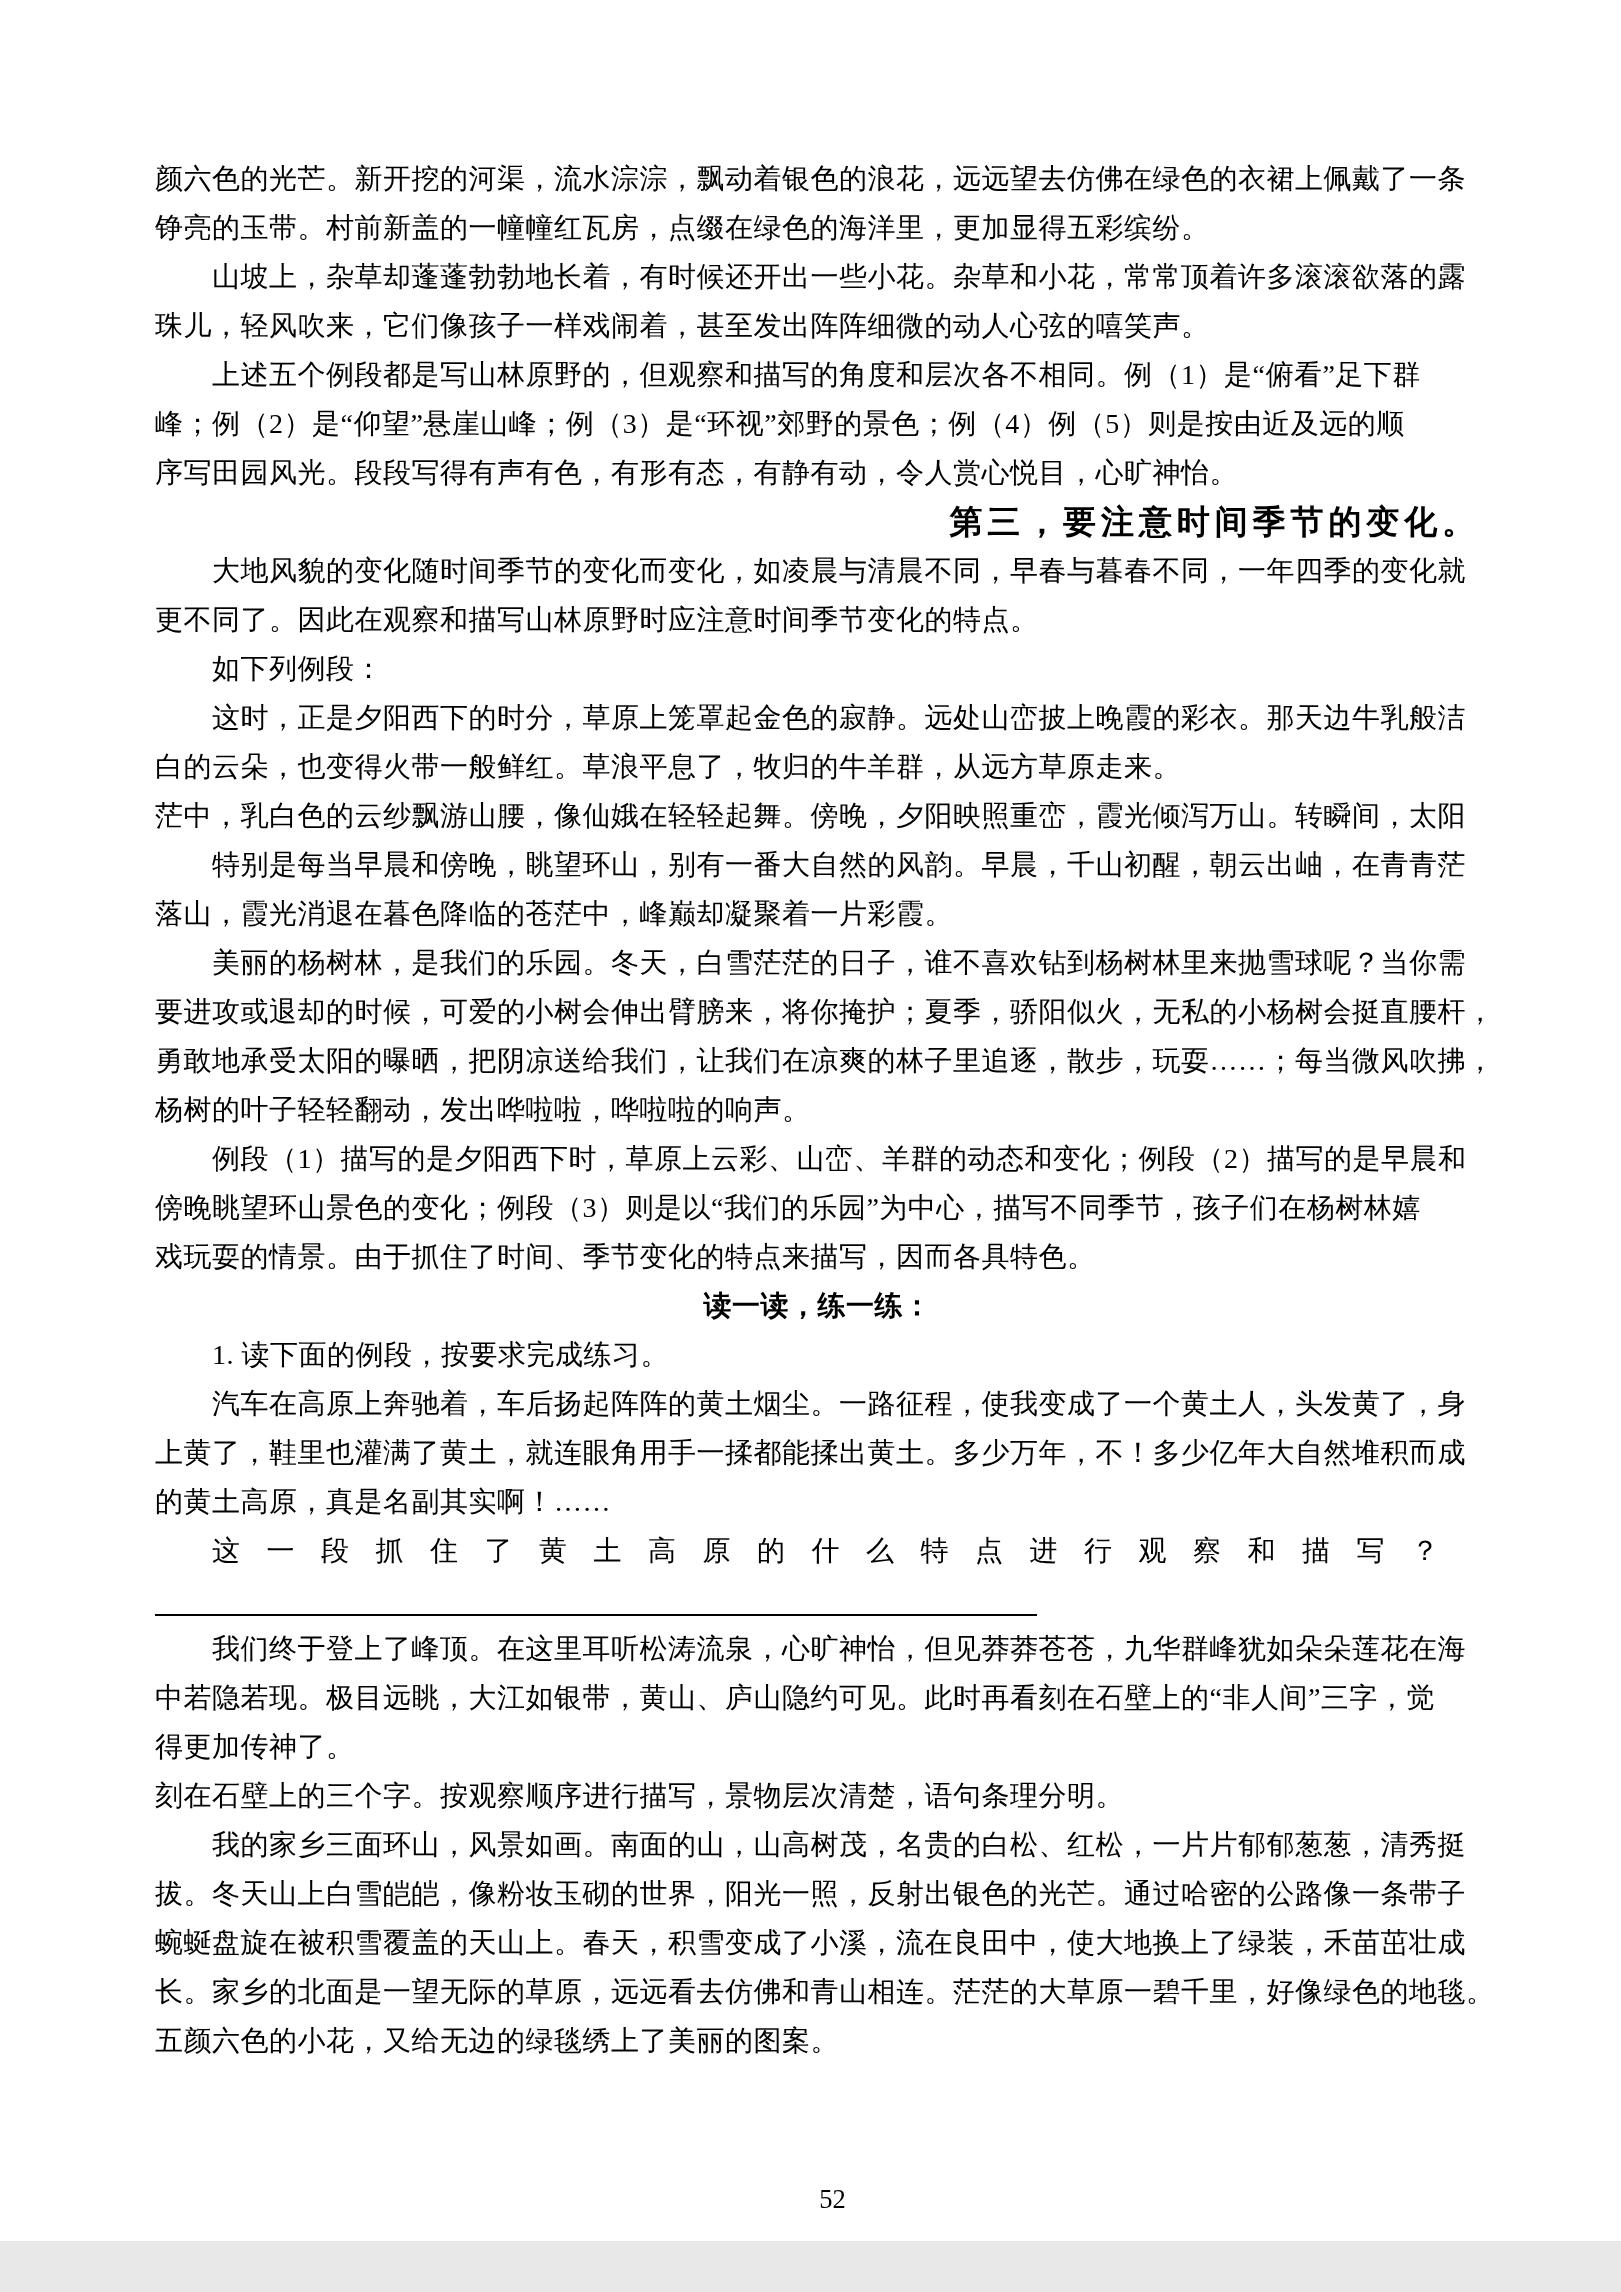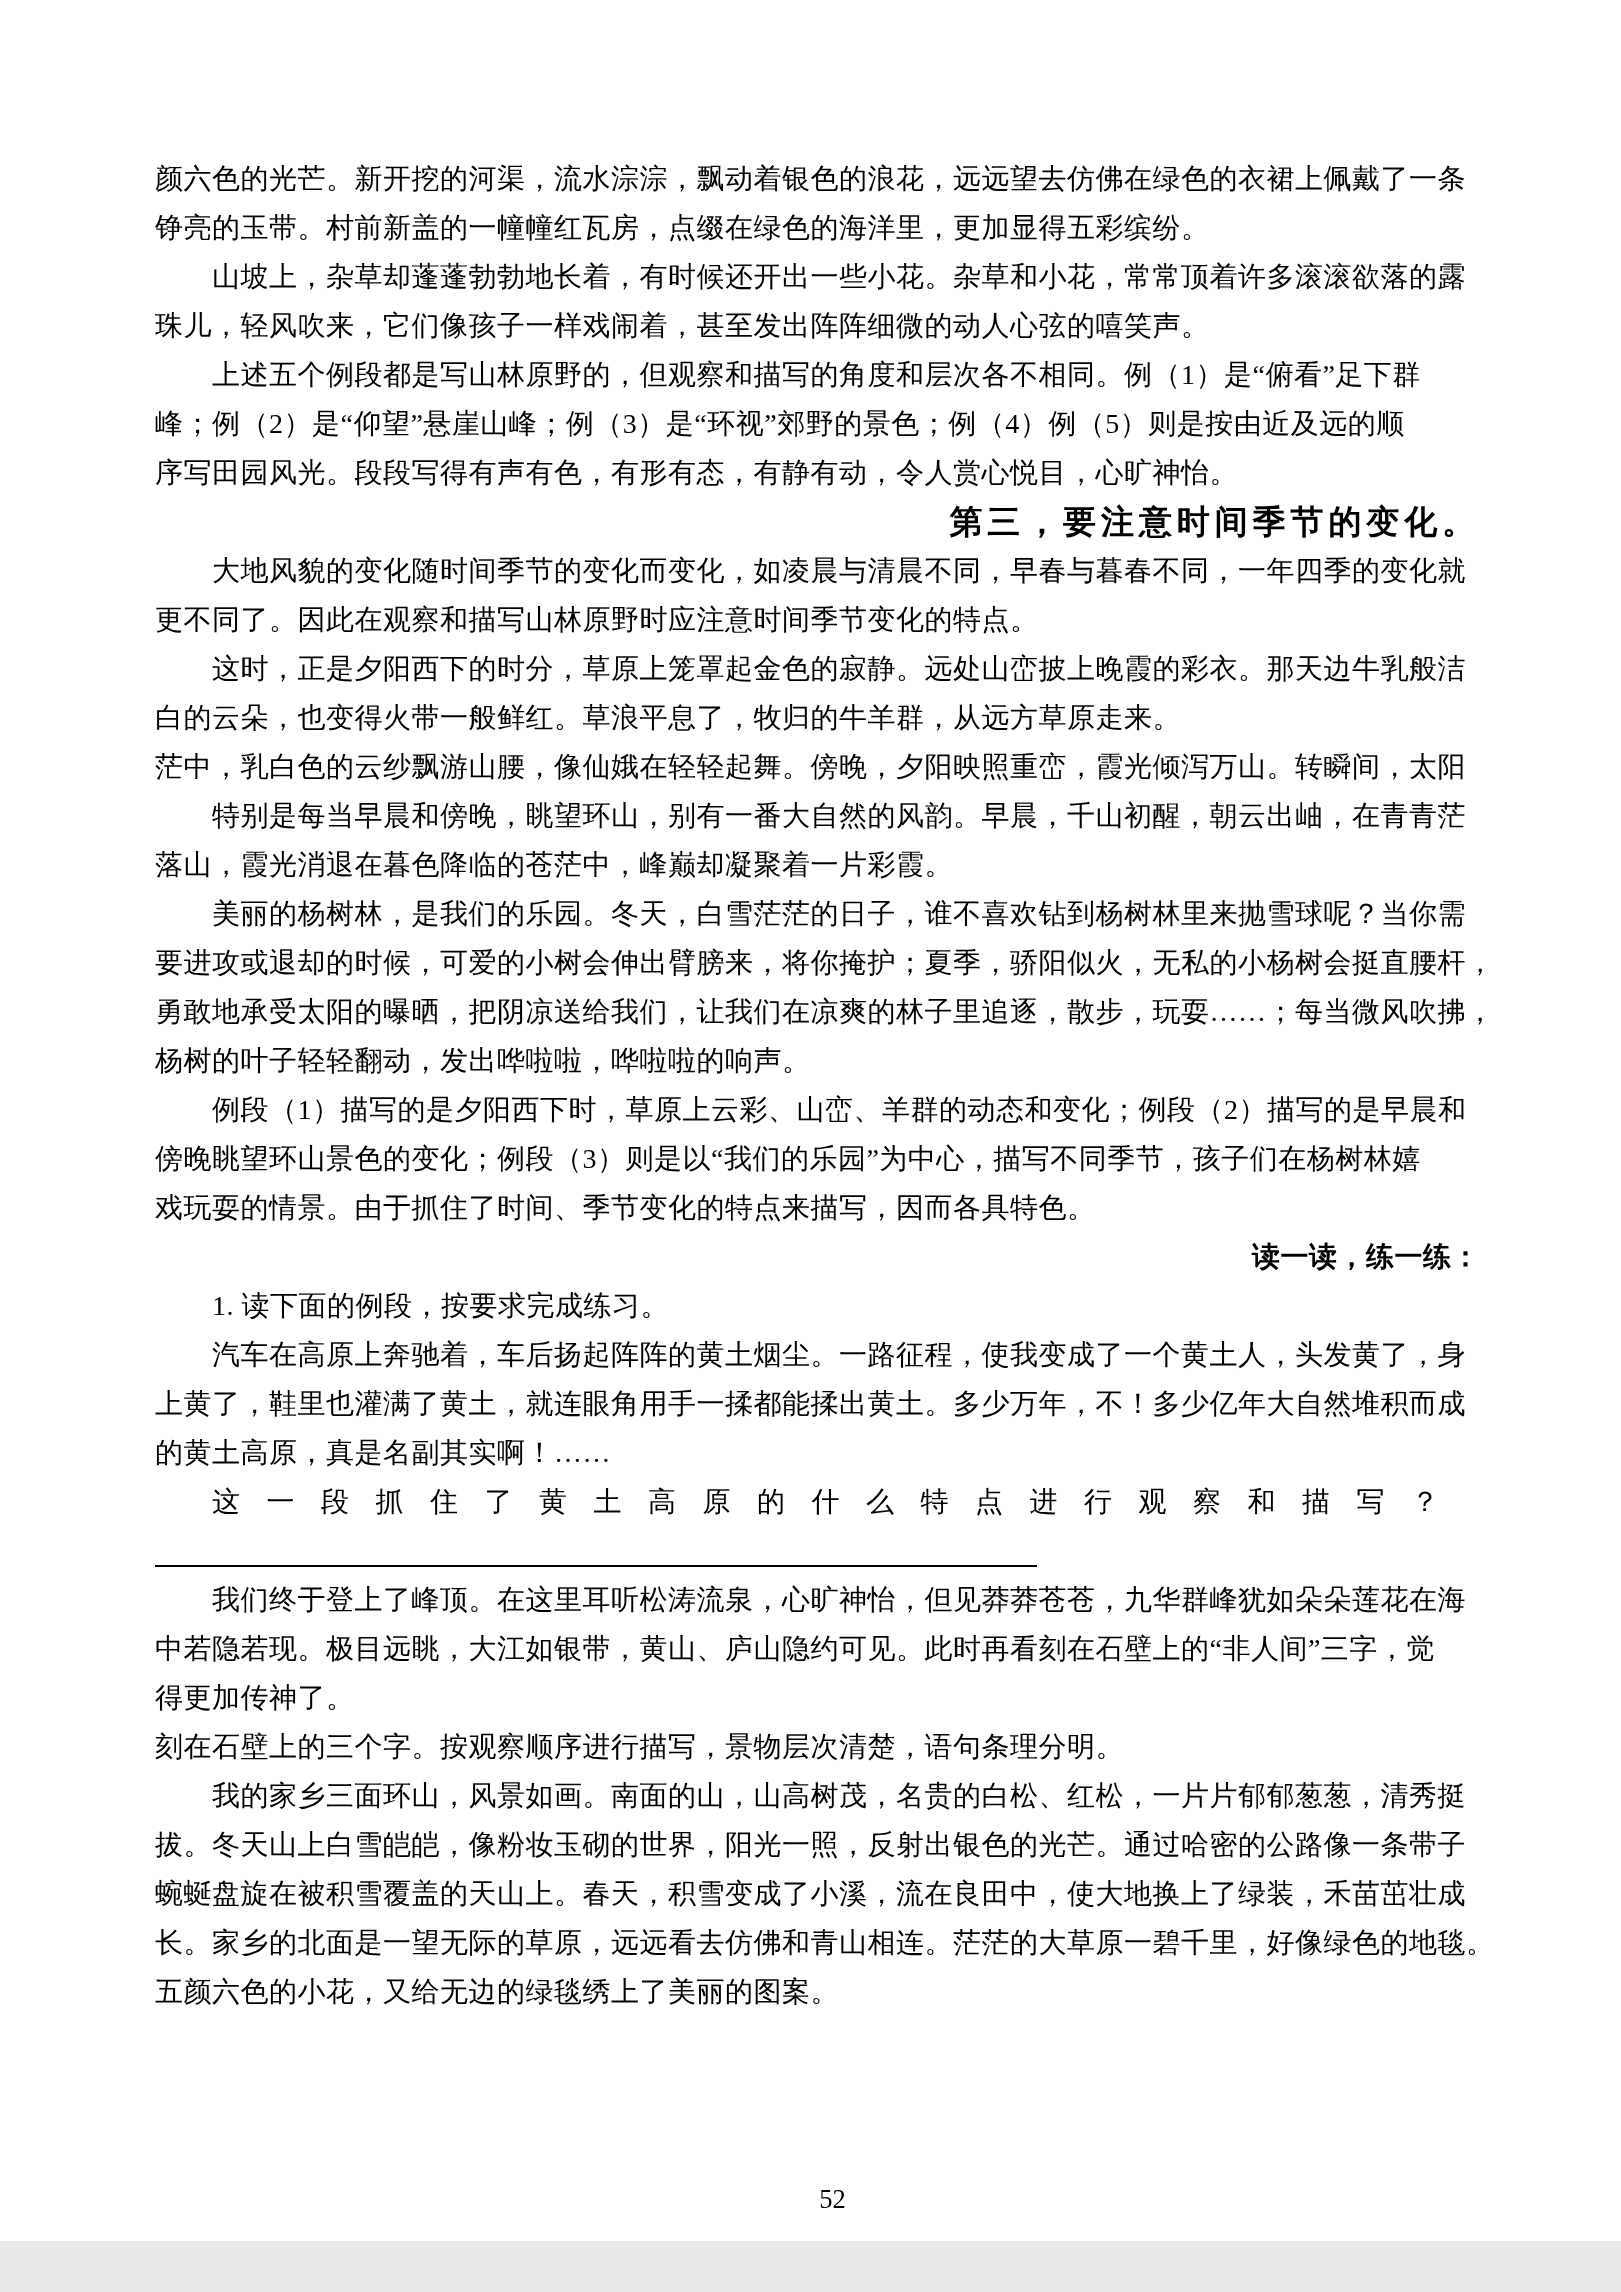--- a/index.html
+++ b/index.html
@@ -25,21 +25,21 @@
   }
   .indent{padding-left:57px;}
   .heading{
     font-weight:bold;
     font-size:33px;
     letter-spacing:4.9px;
     font-family:"Liberation Sans","DejaVu Sans",sans-serif;
     text-align:right;
   }
   .center-bold{
-    text-align:right;
+    text-align:center;
     font-weight:bold;
     padding-left:0;
     font-family:"Liberation Sans","DejaVu Sans",sans-serif;
   }
   .spread{letter-spacing:26.5px;}
   .rule-line{position:relative;}
   .rule{
     display:inline-block;
     width:882px;
     height:39px;
@@ -64,20 +64,21 @@
     <div class="ln">颜六色的光芒。新开挖的河渠，流水淙淙，飘动着银色的浪花，远远望去仿佛在绿色的衣裙上佩戴了一条</div>
     <div class="ln">铮亮的玉带。村前新盖的一幢幢红瓦房，点缀在绿色的海洋里，更加显得五彩缤纷。</div>
     <div class="ln indent">山坡上，杂草却蓬蓬勃勃地长着，有时候还开出一些小花。杂草和小花，常常顶着许多滚滚欲落的露</div>
     <div class="ln">珠儿，轻风吹来，它们像孩子一样戏闹着，甚至发出阵阵细微的动人心弦的嘻笑声。</div>
     <div class="ln indent">上述五个例段都是写山林原野的，但观察和描写的角度和层次各不相同。例（1）是“俯看”足下群</div>
     <div class="ln">峰；例（2）是“仰望”悬崖山峰；例（3）是“环视”郊野的景色；例（4）例（5）则是按由近及远的顺</div>
     <div class="ln">序写田园风光。段段写得有声有色，有形有态，有静有动，令人赏心悦目，心旷神怡。</div>
     <div class="ln indent heading">第三，要注意时间季节的变化。</div>
     <div class="ln indent">大地风貌的变化随时间季节的变化而变化，如凌晨与清晨不同，早春与暮春不同，一年四季的变化就</div>
     <div class="ln">更不同了。因此在观察和描写山林原野时应注意时间季节变化的特点。</div>
+    <div class="ln indent">如下列例段：</div>
     <div class="ln indent">这时，正是夕阳西下的时分，草原上笼罩起金色的寂静。远处山峦披上晚霞的彩衣。那天边牛乳般洁</div>
     <div class="ln">白的云朵，也变得火带一般鲜红。草浪平息了，牧归的牛羊群，从远方草原走来。</div>
     <div class="ln">茫中，乳白色的云纱飘游山腰，像仙娥在轻轻起舞。傍晚，夕阳映照重峦，霞光倾泻万山。转瞬间，太阳</div>
     <div class="ln indent">特别是每当早晨和傍晚，眺望环山，别有一番大自然的风韵。早晨，千山初醒，朝云出岫，在青青茫</div>
     <div class="ln">落山，霞光消退在暮色降临的苍茫中，峰巅却凝聚着一片彩霞。</div>
     <div class="ln indent">美丽的杨树林，是我们的乐园。冬天，白雪茫茫的日子，谁不喜欢钻到杨树林里来抛雪球呢？当你需</div>
     <div class="ln">要进攻或退却的时候，可爱的小树会伸出臂膀来，将你掩护；夏季，骄阳似火，无私的小杨树会挺直腰杆，</div>
     <div class="ln">勇敢地承受太阳的曝晒，把阴凉送给我们，让我们在凉爽的林子里追逐，散步，玩耍……；每当微风吹拂，</div>
     <div class="ln">杨树的叶子轻轻翻动，发出哗啦啦，哗啦啦的响声。</div>
     <div class="ln indent">例段（1）描写的是夕阳西下时，草原上云彩、山峦、羊群的动态和变化；例段（2）描写的是早晨和</div>

